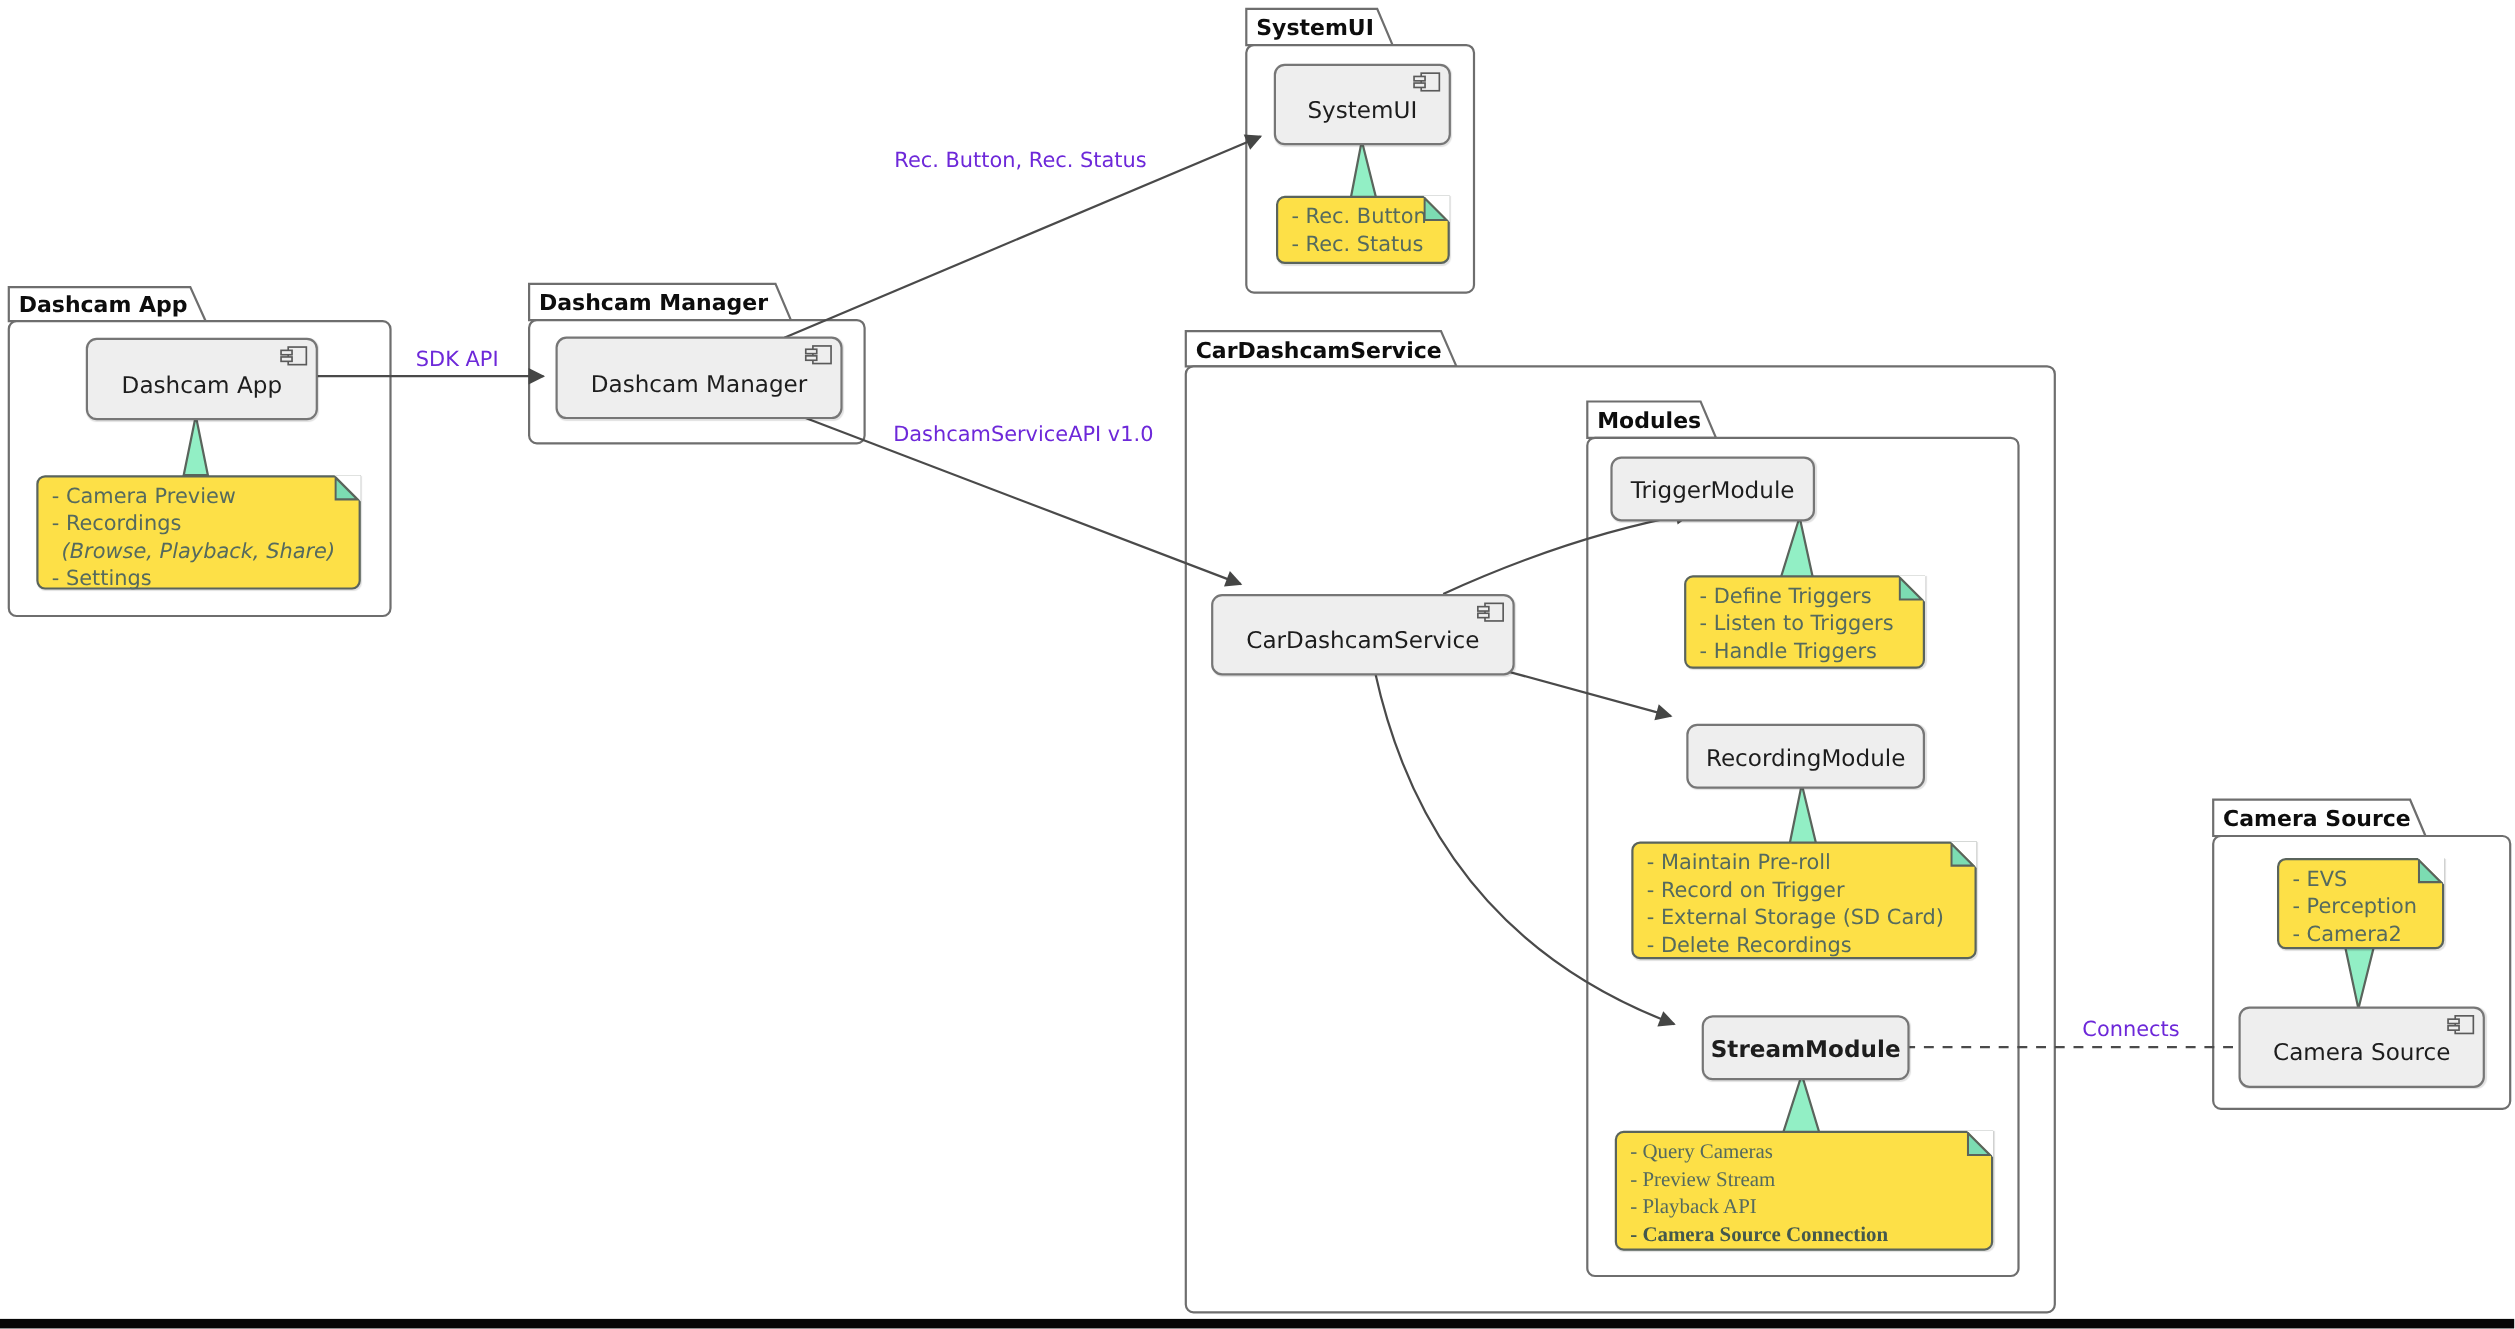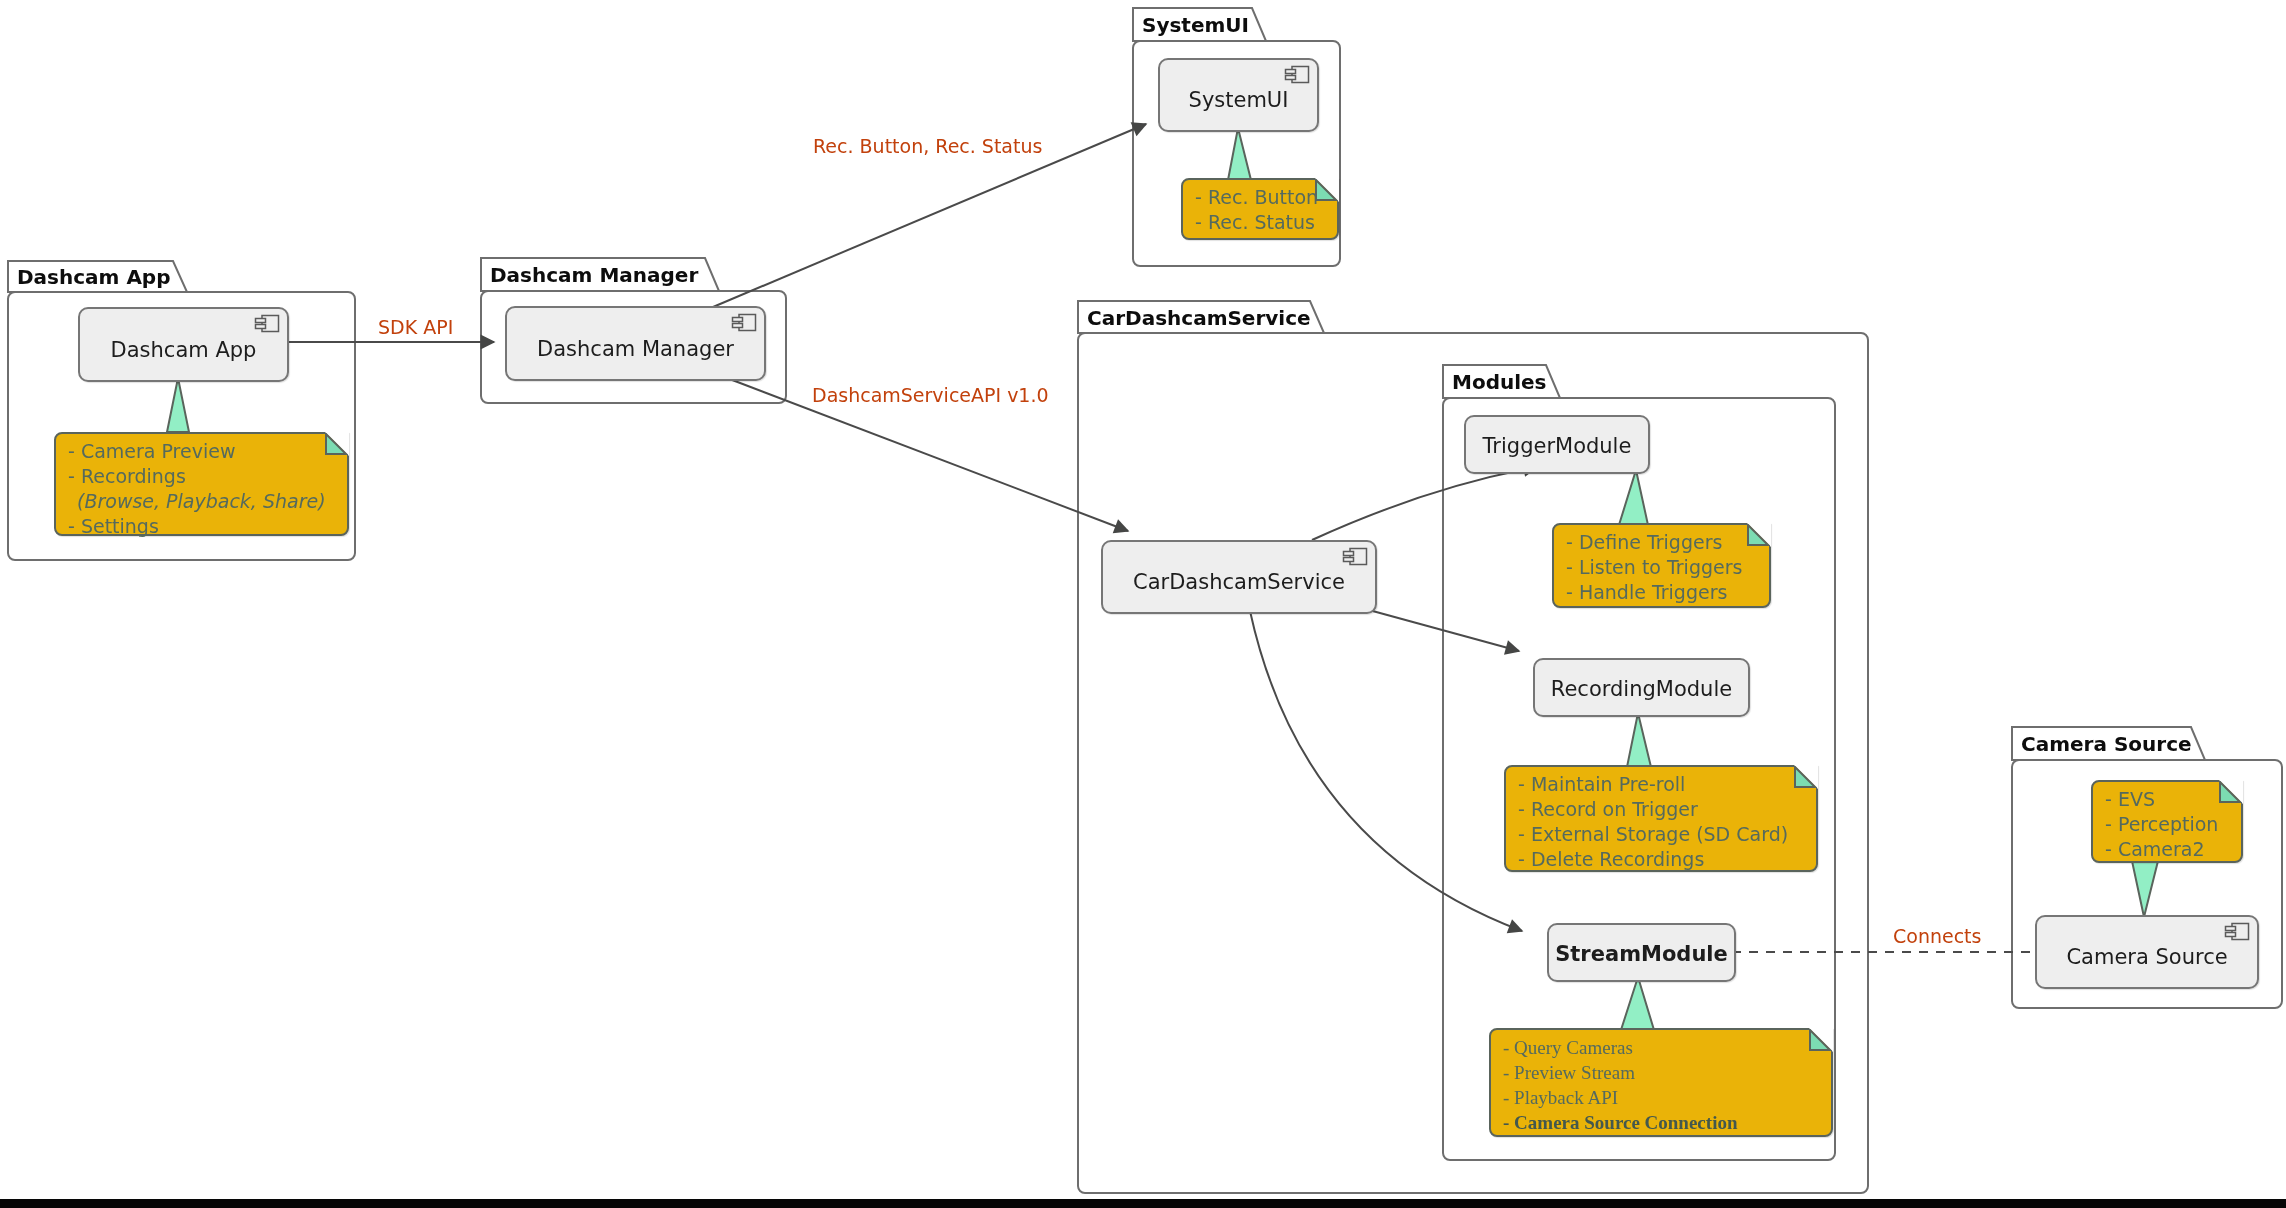--- a/index.html
+++ b/index.html
@@ -12,34 +12,34 @@
     position:absolute;font-weight:bold;font-size:20px;color:#0d0d0d;white-space:nowrap;z-index:4;
   }
   .component{
     position:absolute;background:#eeeeee;border:2px solid #767676;border-radius:10px;
     display:flex;align-items:center;justify-content:center;z-index:3;
     box-shadow:1px 1px 1px rgba(0,0,0,0.12);
   }
   .component .clabel{font-size:21px;color:#1d1d1d;white-space:nowrap;padding-top:10px;}
   .cicon{position:absolute;top:5px;right:7px;}
   .note{
-    position:absolute;background:#eab308;border:2px solid #5a645c;border-radius:8px;
+    position:absolute;background:#fde047;border:2px solid #5a645c;border-radius:8px;
     border-top-right-radius:0;z-index:3;box-shadow:1px 1px 1px rgba(0,0,0,0.12);
-    font-size:19px;line-height:25px;color:#556a5e;padding:5px 10px 0 12px;box-sizing:border-box;margin-left:21px;
+    font-size:19px;line-height:25px;color:#556a5e;padding:5px 10px 0 12px;box-sizing:border-box;
   }
   .note::before{
     content:"";position:absolute;top:-2px;right:-2px;width:0;height:0;
     border-bottom:24px solid transparent;border-right:24px solid #ffffff;
   }
   .note .fold{position:absolute;top:-1px;right:-1px;z-index:2;}
   .note .nline{white-space:nowrap;}
   .note .indent{padding-left:9px;font-style:italic;}
   .note .bold{font-weight:bold;color:#44584d;}
   .edge-label{
-    position:absolute;font-size:19px;color:#c2410c;white-space:nowrap;z-index:4;
+    position:absolute;font-size:19px;color:#6d28d9;white-space:nowrap;z-index:4;
   }
   .bottom-bar{position:absolute;left:0;top:1199px;width:2286px;height:9px;background:#060606;z-index:5;}
 </style>
 </head>
 <body>
 
 <div class="canvas">
 
   <svg class="layer" width="2286" height="1208" viewBox="0 0 2286 1208">
     <defs>

